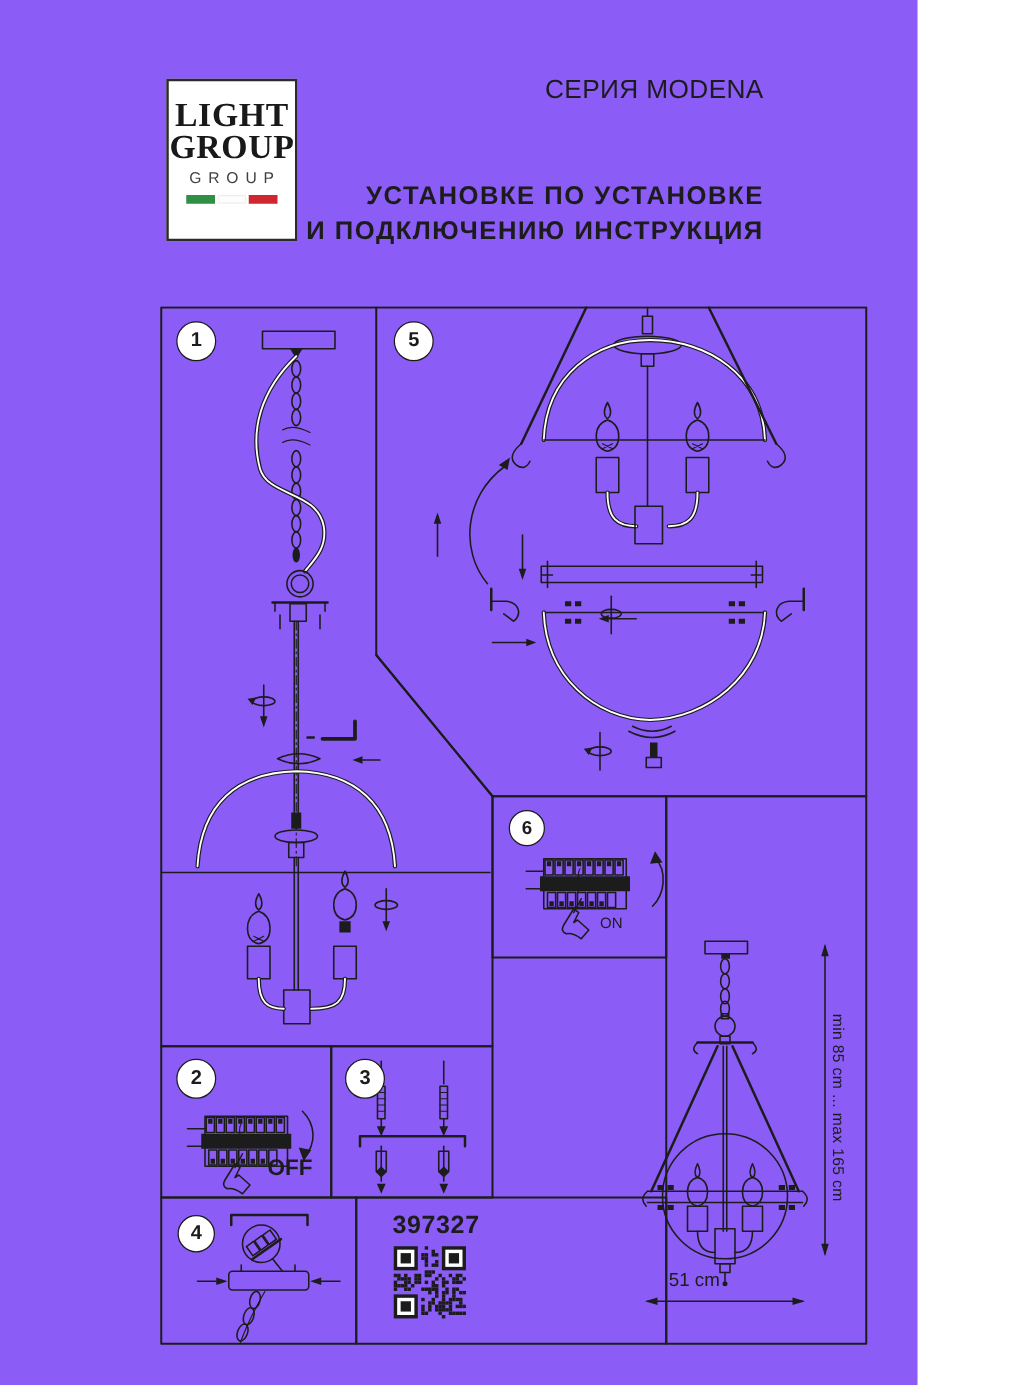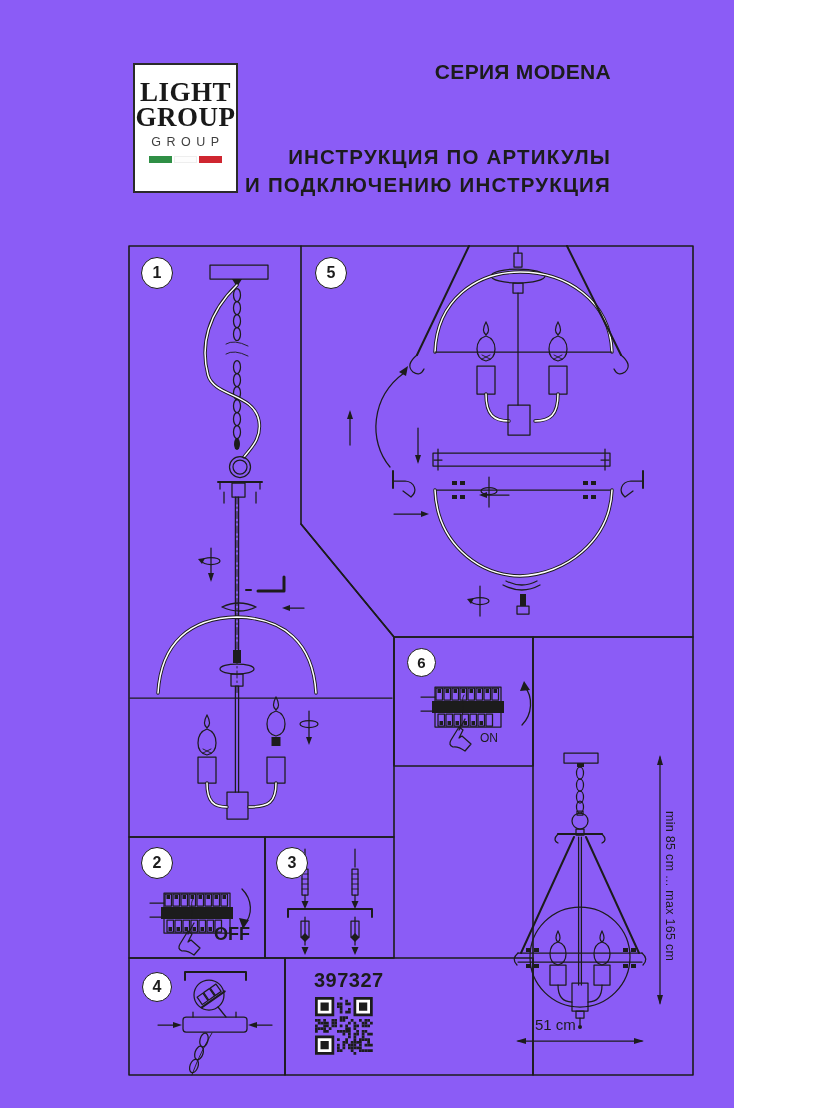--- a/index.html
+++ b/index.html
@@ -11,21 +11,21 @@
   .logo-word{font-family:"Liberation Serif",serif;font-weight:bold;font-size:27px;
              line-height:25px;letter-spacing:0.5px;color:#191919;}
   .logo-word.first{margin-top:15px;}
   .logo-group{font-size:12.5px;letter-spacing:5.5px;padding-left:5px;color:#3f3f3f;margin-top:5px;}
   .logo-flag{width:74px;height:7px;margin:7px auto 0;display:flex;gap:2px;}
   .logo-flag span{flex:1;}
   .flag-green{background:#2f8f45;}
   .flag-white{background:#fdfdfd;box-shadow:inset 0 0 0 1px #eee;}
   .flag-red{background:#cf2630;}
   .title-top{position:absolute;top:57px;right:123px;text-align:right;
-             font-size:21px;font-weight:bold;line-height:30px;letter-spacing:0.3px;}
+             font-size:21px;font-weight:normal;line-height:30px;letter-spacing:0.3px;}
   .title-instr{position:absolute;top:143px;right:123px;text-align:right;
                font-size:20.5px;font-weight:bold;line-height:28px;letter-spacing:1.2px;}
   
   .diagram{position:absolute;left:128px;top:245px;width:567px;height:832px;}
   .artwork{position:absolute;left:0;top:0;}
   .artwork *{fill:none;stroke:#1c1c1c;stroke-width:1.25px;stroke-linecap:round;stroke-linejoin:round;}
   .artwork .border{stroke-width:1.6px;}
   .artwork .f{fill:#1c1c1c;stroke:none;}
   .artwork .w2{stroke-width:2px;}
   .artwork .w3{stroke-width:3px;}
@@ -52,21 +52,21 @@
       <span class="flag-green"></span>
         <span class="flag-white"></span>
         <span class="flag-red"></span>
     </div>
   </div>
 
   <div class="title-top">
     <div>СЕРИЯ MODENA</div>
   </div>
   <div class="title-instr">
-    <div>ИНСТРУКЦИЯ ПО АРТИКУЛЫ</div>
+    <div>УСТАНОВКЕ ПО УСТАНОВКЕ</div>
     <div>И ПОДКЛЮЧЕНИЮ ИНСТРУКЦИЯ</div>
   </div>
 
   <div class="diagram">
     <svg class="artwork" width="567" height="832" viewBox="0 0 567 832">
       <defs>
         <g id="terminal-block">
           <path d="M0,16 h14 M0,30 h14"></path>
           <rect x="14" y="6" width="66" height="40"></rect>
           <rect x="15" y="7" width="6.5" height="12"></rect>

